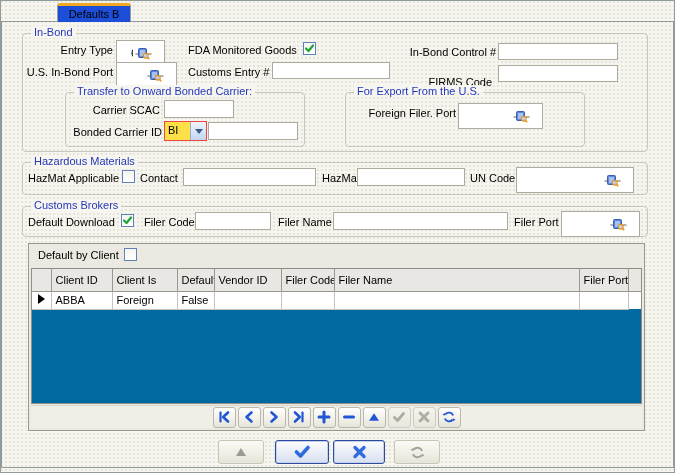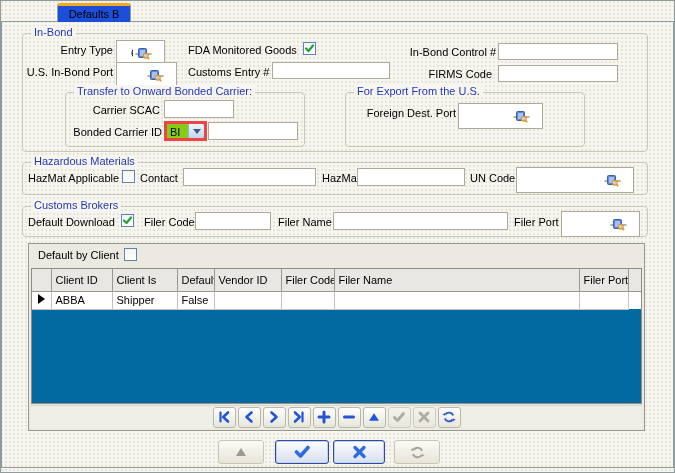--- a/index.html
+++ b/index.html
@@ -43,21 +43,21 @@
     background:linear-gradient(#fffefb,#e9e7db);
     display:flex; align-items:center; justify-content:center; cursor:pointer;
   }
   .cb {
     position:absolute; width:13px; height:13px;
     border:1px solid #5f83b9; background:linear-gradient(#f4f4f0,#ffffff);
     display:flex; align-items:center; justify-content:center;
   }
   .cb svg { visibility:hidden; }
   .cb[data-checked="true"] svg { visibility:visible; }
-  .combo { position:absolute; display:flex; border:3px solid #ef4444; background:#84cc16;justify-content:space-between; }
+  .combo { position:absolute; display:flex; border:1px solid #ef4444; background:#fde047;justify-content:space-between; }
   .combo .val { flex:1; padding:2px 2px 0 3px; }
   .combo .drop {
     width:16px; border-left:1px solid #9ab0cd; border-radius:0 2px 2px 0;
     background:linear-gradient(#f0f5fd,#c3d5f1);
     display:flex; align-items:center; justify-content:center; cursor:pointer;
   }
   .gridbox { position:absolute; left:28px; top:243px; width:617px; height:188px; border:1px solid #9b998e; background:#ebe9e1; }
   .band { position:absolute; left:0; right:0; top:0; height:22px; }
   .band .caption { position:absolute; left:0; right:0; top:5px; text-align:center; }
   .gridarea { position:absolute; left:2px; top:24px; right:2px; bottom:26px; background:#0369a1; border:1px solid #8f8d84; overflow:hidden; }
@@ -140,21 +140,21 @@
         <rect x="3" y="2" width="5" height="6" fill="#a7c0ef"></rect>
         <circle cx="8.8" cy="7.8" r="2.4" fill="rgba(255,255,255,0.6)" stroke="#e09520" stroke-width="1.2"></circle>
         <line x1="10.4" y1="9.4" x2="12.2" y2="11.2" stroke="#e09520" stroke-width="1.6"></line>
       </svg>
   </button>
 </div>
 
 <span class="lbl" style="left:188px;top:66px;">Customs Entry #</span>
 <input class="txt" style="left: 272px; top: 62px; width: 118px; height: 17px;" value="">
 
-<span class="lbl r" style="left:398px;top:68px;width:94px;">FIRMS Code</span>
+<span class="lbl r" style="left:398px;top:76px;width:94px;">FIRMS Code</span>
 <input class="txt" style="left: 498px; top: 65px; width: 120px; height: 17px;" value="">
 
 <div class="grp" style="left:65px;top:92px;width:240px;height:55px;">
   <span class="cap">Transfer to Onward Bonded Carrier:</span>
 </div>
 <span class="lbl r" style="left:78px;top:104px;width:82px;">Carrier SCAC</span>
 <input class="txt" style="left: 164px; top: 100px; width: 70px; height: 18px;" value="">
 
 <span class="lbl r" style="left:62px;top:126px;width:100px;">Bonded Carrier ID</span>
 <div class="combo" style="left:164px;top:121px;width:43px;height:20px;">
@@ -163,21 +163,21 @@
     <svg width="8" height="5" viewBox="0 0 8 5">
         <polygon points="0,0 8,0 4,5" fill="#3a5a8c"></polygon>
       </svg>
   </span>
 </div>
 <input class="txt" style="left: 208px; top: 122px; width: 90px; height: 18px;" value="">
 
 <div class="grp" style="left:345px;top:92px;width:240px;height:55px;">
   <span class="cap">For Export From the U.S.</span>
 </div>
-<span class="lbl r" style="left:366px;top:107px;width:90px;">Foreign Dest. Port</span>
+<span class="lbl r" style="left:366px;top:107px;width:90px;">Foreign Filer. Port</span>
 <div class="fld" style="left:458px;top:103px;width:85px;height:20px;">
   <input value="" style="">
   <button class="lookup">
     <svg width="13" height="12" viewBox="0 0 13 12">
         <rect x="1.5" y="0.5" width="8" height="9" rx="1" fill="#5b86dc" stroke="#3a5fb0"></rect>
         <rect x="3" y="2" width="5" height="6" fill="#a7c0ef"></rect>
         <circle cx="8.8" cy="7.8" r="2.4" fill="rgba(255,255,255,0.6)" stroke="#e09520" stroke-width="1.2"></circle>
         <line x1="10.4" y1="9.4" x2="12.2" y2="11.2" stroke="#e09520" stroke-width="1.6"></line>
       </svg>
   </button>
@@ -267,21 +267,21 @@
           <th>Filer Code</th>
           <th>Filer Name</th>
           <th>Filer Port</th>
           <th></th>
         </tr>
       </thead>
       <tbody>
         <tr>
           <td class="sel"><span class="tri-right"></span></td>
           <td>ABBA</td>
-          <td>Shipper</td>
+          <td>Foreign</td>
           <td>False</td>
           <td></td>
           <td></td>
           <td></td>
           <td></td>
           <td style="border:none"></td>
         </tr>
       </tbody>
     </table>
   </div>

